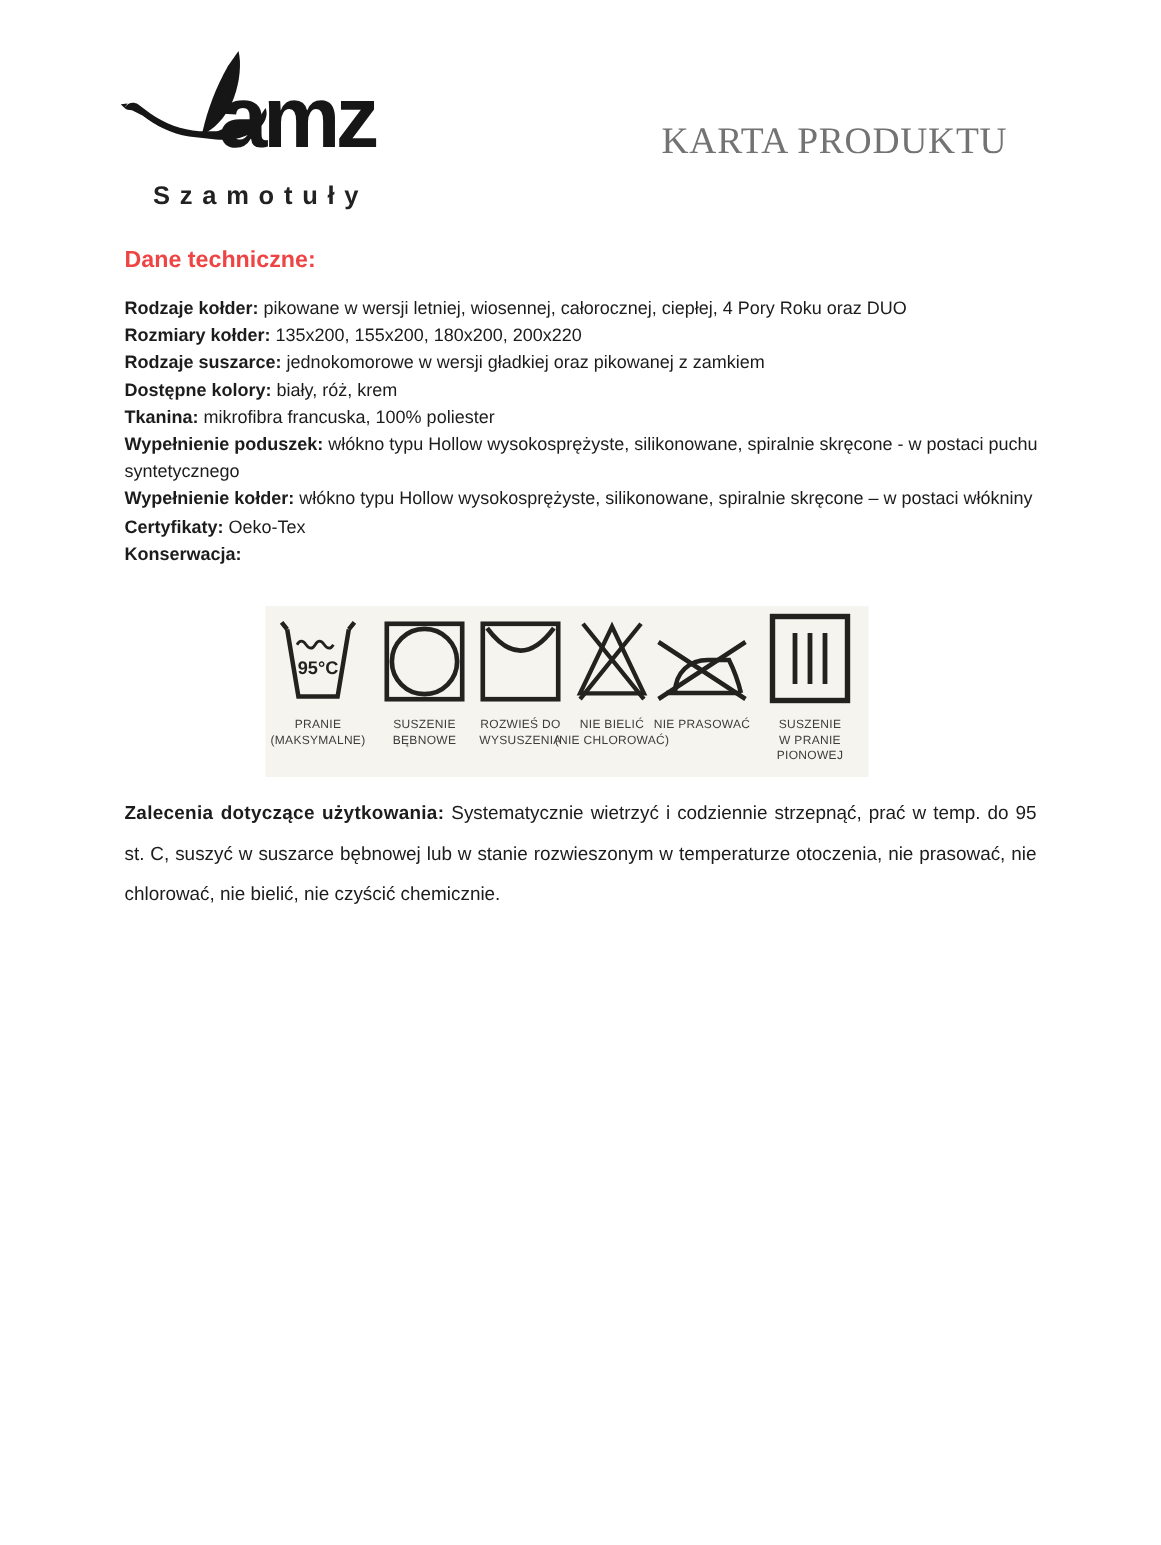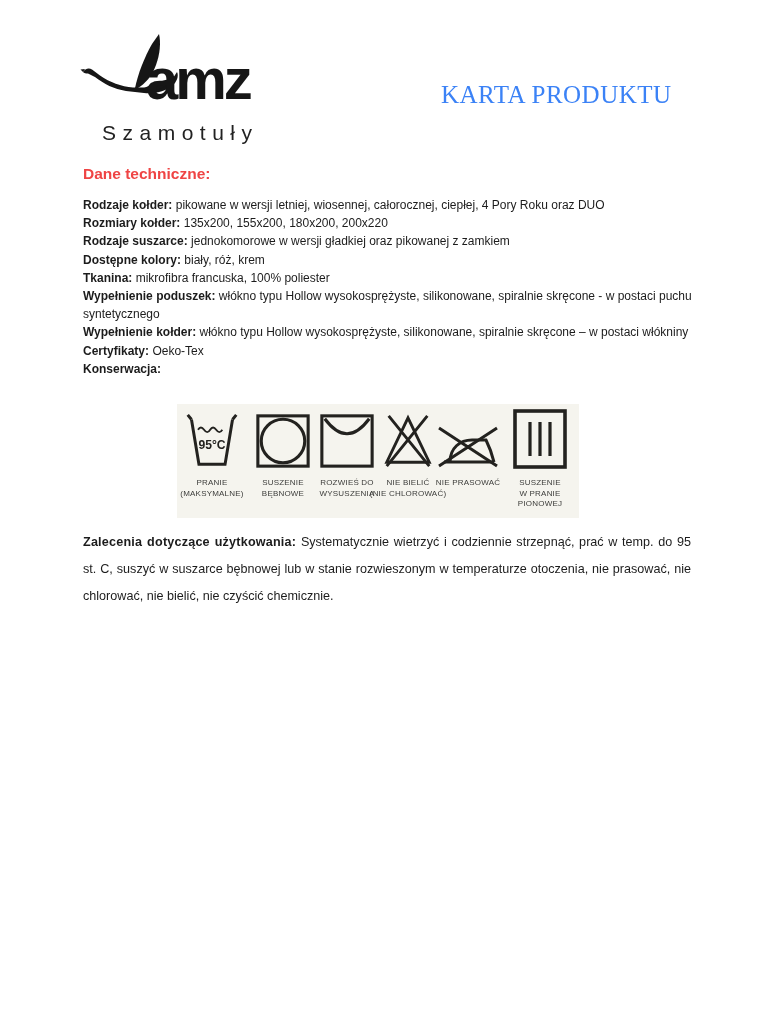--- a/index.html
+++ b/index.html
@@ -11,26 +11,26 @@
   
   .logo{position:absolute;left:80px;top:28px;width:215px;height:118px;}
   .goose{position:absolute;left:0;top:4px;}
   .brand{
     position:absolute;left:66px;top:22px;
     font-size:58px;font-weight:bold;letter-spacing:-3px;line-height:1;
     color:#161616;
   }
   .brand-sub{
     position:absolute;left:22px;top:93px;
-    font-size:21px;letter-spacing:6.5px;color:#222;
+    font-size:17px;letter-spacing:6.5px;color:#222;font-weight:bold;
   }
   .doc-title{
     position:absolute;left:441px;top:81px;margin:0;
     font-family:"Liberation Serif",serif;font-weight:normal;
-    font-size:25px;letter-spacing:0.5px;color:#3b82f6;
+    font-size:25px;letter-spacing:0.5px;color:#737373;
   }
   
   .section-title{
     position:absolute;left:83px;top:165px;margin:0;
     font-size:15.5px;font-weight:bold;color:#ef4444;
   }
   .specs{
     position:absolute;left:83px;top:196px;width:616px;
     font-size:12px;line-height:18.2px;
   }

